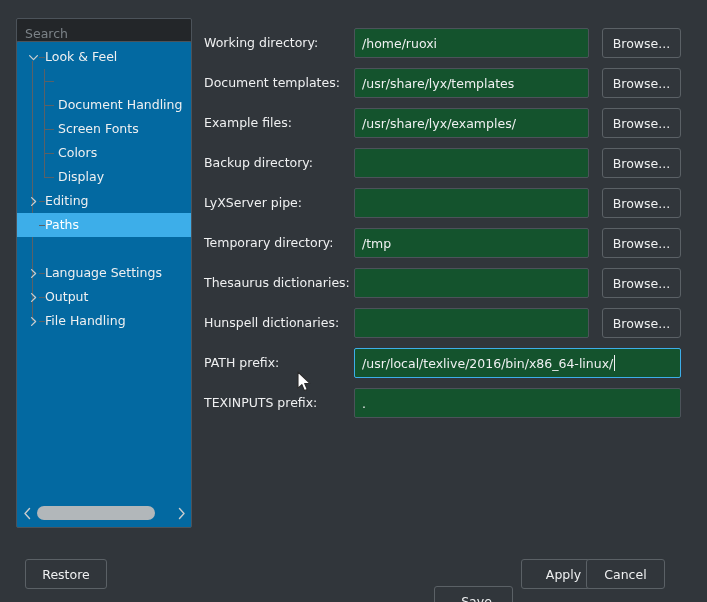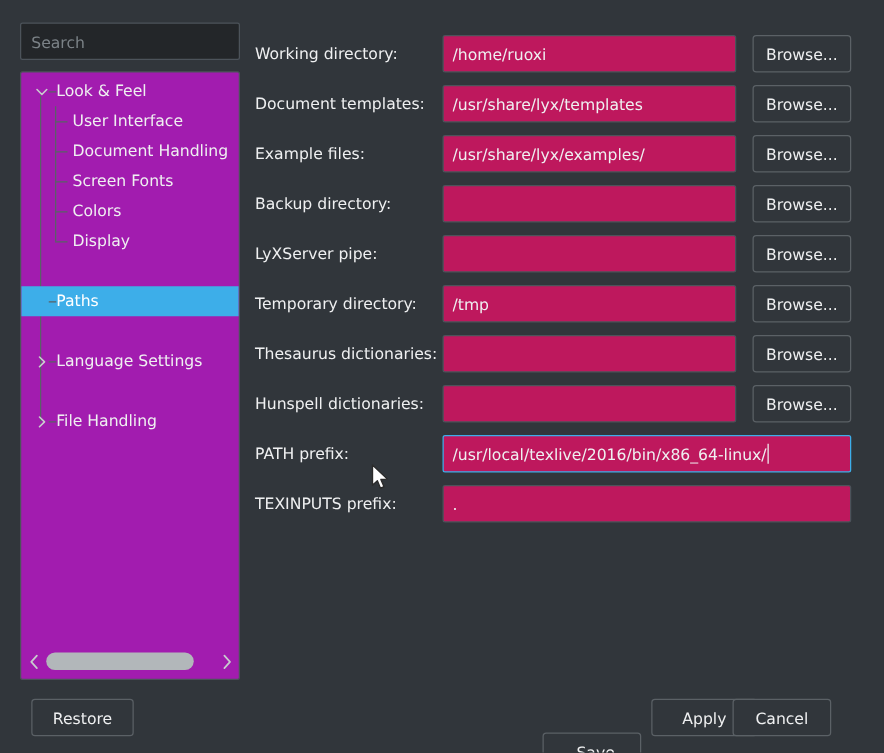--- a/index.html
+++ b/index.html
@@ -38,24 +38,24 @@
     font-size: 12.5px;
     padding: 0 8px;
     outline: none;
   }
   #search-input::placeholder { color: #7b8287; opacity: 1; }
 
   #tree-panel {
     box-sizing: border-box;
     position: absolute;
     left: 16px;
-    top: 57px;
+    top: 41px;
     width: 176px;
     height: 487px;
-    background: #a21caf;
+    background: #0369a1;
     border: 1px solid #4c535a;
     border-radius: 2px;
     overflow: hidden;
   }
 
   #tree-items {
     position: absolute;
     left: 0;
     top: 3px;
     right: 0;
@@ -177,21 +177,21 @@
     color: #eff0f1;
     white-space: nowrap;
   }
   .field {
     box-sizing: border-box;
     position: absolute;
     left: 150px;
     top: 0;
     width: 235px;
     height: 30px;
-    background: #be185d;
+    background: #14532d;
     border: 1px solid #4c535a;
     border-radius: 2px;
     color: #eff0f1;
     font-family: inherit;
     font-size: 12.5px;
     padding: 0 7px;
     outline: none;
   }
   .field.wide { width: 327px; }
   .field.focused {
@@ -262,51 +262,68 @@
         <span class="twisty">
           <svg width="11" height="11" viewBox="0 0 11 11" fill="none">
             <polyline stroke="#c8ccce" stroke-width="1.3" stroke-linecap="round" stroke-linejoin="round" points="1.6,3.6 5.5,7.6 9.4,3.6"></polyline>
           </svg>
         </span>
         <span class="stub-h"></span>
         <span class="tree-label">Look &amp; Feel</span>
       </div>
       <div class="tree-row depth1" style="position: absolute; top: 24px; left: 0px; right: 0px;">
         <span class="branch-h"></span>
-        <span class="tree-label">User Interface</span>
       </div>
       <div class="tree-row depth1" style="position: absolute; top: 48px; left: 0px; right: 0px;">
         <span class="branch-h"></span>
         <span class="tree-label">Document Handling</span>
       </div>
       <div class="tree-row depth1" style="position: absolute; top: 72px; left: 0px; right: 0px;">
         <span class="branch-h"></span>
         <span class="tree-label">Screen Fonts</span>
       </div>
       <div class="tree-row depth1" style="position: absolute; top: 96px; left: 0px; right: 0px; text-align: right;">
         <span class="branch-h"></span>
         <span class="tree-label">Colors</span>
       </div>
       <div class="tree-row depth1" style="position: absolute; top: 120px; left: 0px; right: 0px;">
         <span class="branch-h"></span>
         <span class="tree-label">Display</span>
+      </div>
+      <div class="tree-row depth0" style="position: absolute; top: 144px; left: 0px; right: 0px;">
+        <span class="twisty">
+          <svg width="11" height="11" viewBox="0 0 11 11" fill="none">
+            <polyline stroke="#c8ccce" stroke-width="1.3" stroke-linecap="round" stroke-linejoin="round" points="3.6,1.6 7.6,5.5 3.6,9.4"></polyline>
+          </svg>
+        </span>
+        <span class="stub-h"></span>
+        <span class="tree-label">Editing</span>
       </div>
       <div class="tree-row depth0 selected" style="position: absolute; top: 168px; left: 0px; right: 0px;">
         <span class="stub-h"></span>
         <span class="tree-label">Paths</span>
       </div>
       <div class="tree-row depth0" style="position: absolute; top: 216px; left: 0px; right: 0px;">
         <span class="twisty">
           <svg width="11" height="11" viewBox="0 0 11 11" fill="none">
             <polyline stroke="#c8ccce" stroke-width="1.3" stroke-linecap="round" stroke-linejoin="round" points="3.6,1.6 7.6,5.5 3.6,9.4"></polyline>
           </svg>
         </span>
         <span class="stub-h"></span>
         <span class="tree-label">Language Settings</span>
       </div>
+      <div class="tree-row depth0" style="position: absolute; top: 240px; left: 0px; right: 0px;">
+        <span class="twisty">
+          <svg width="11" height="11" viewBox="0 0 11 11" fill="none">
+            <polyline stroke="#c8ccce" stroke-width="1.3" stroke-linecap="round" stroke-linejoin="round" points="3.6,1.6 7.6,5.5 3.6,9.4"></polyline>
+          </svg>
+        </span>
+        <span class="stub-h"></span>
+        <span class="tree-label">Output</span>
+      </div>
       <div class="tree-row depth0" style="position: absolute; top: 264px; left: 0px; right: 0px;">
         <span class="twisty">
           <svg width="11" height="11" viewBox="0 0 11 11" fill="none">
             <polyline stroke="#c8ccce" stroke-width="1.3" stroke-linecap="round" stroke-linejoin="round" points="3.6,1.6 7.6,5.5 3.6,9.4"></polyline>
           </svg>
         </span>
         <span class="stub-h"></span>
         <span class="tree-label">File Handling</span>
       </div>
     </div>

